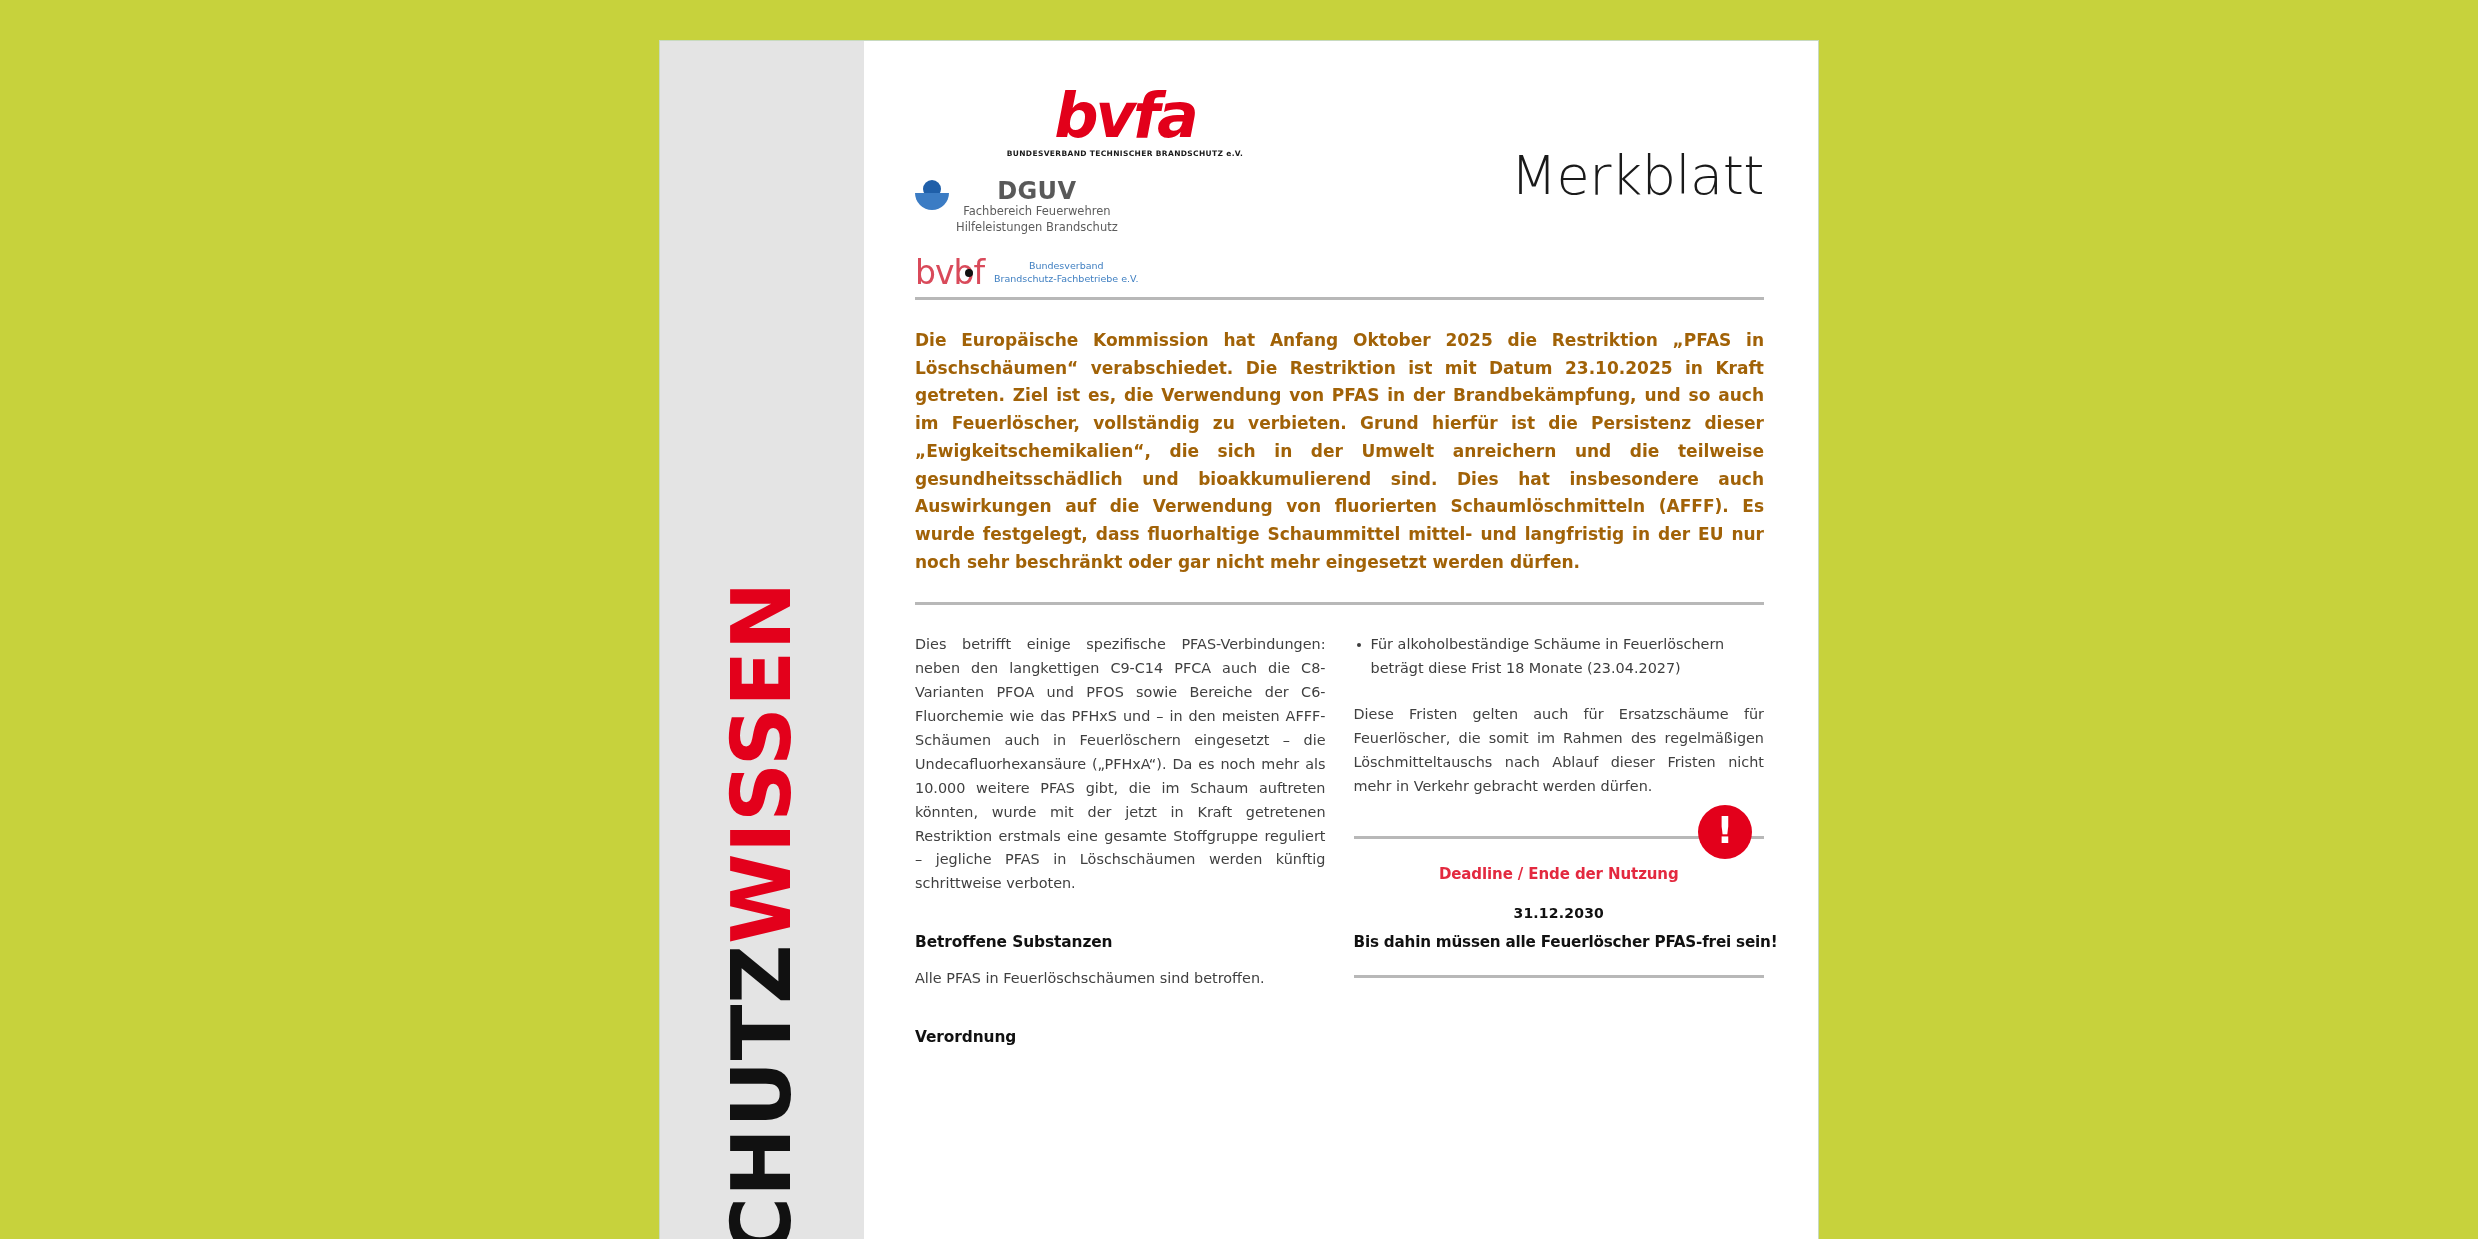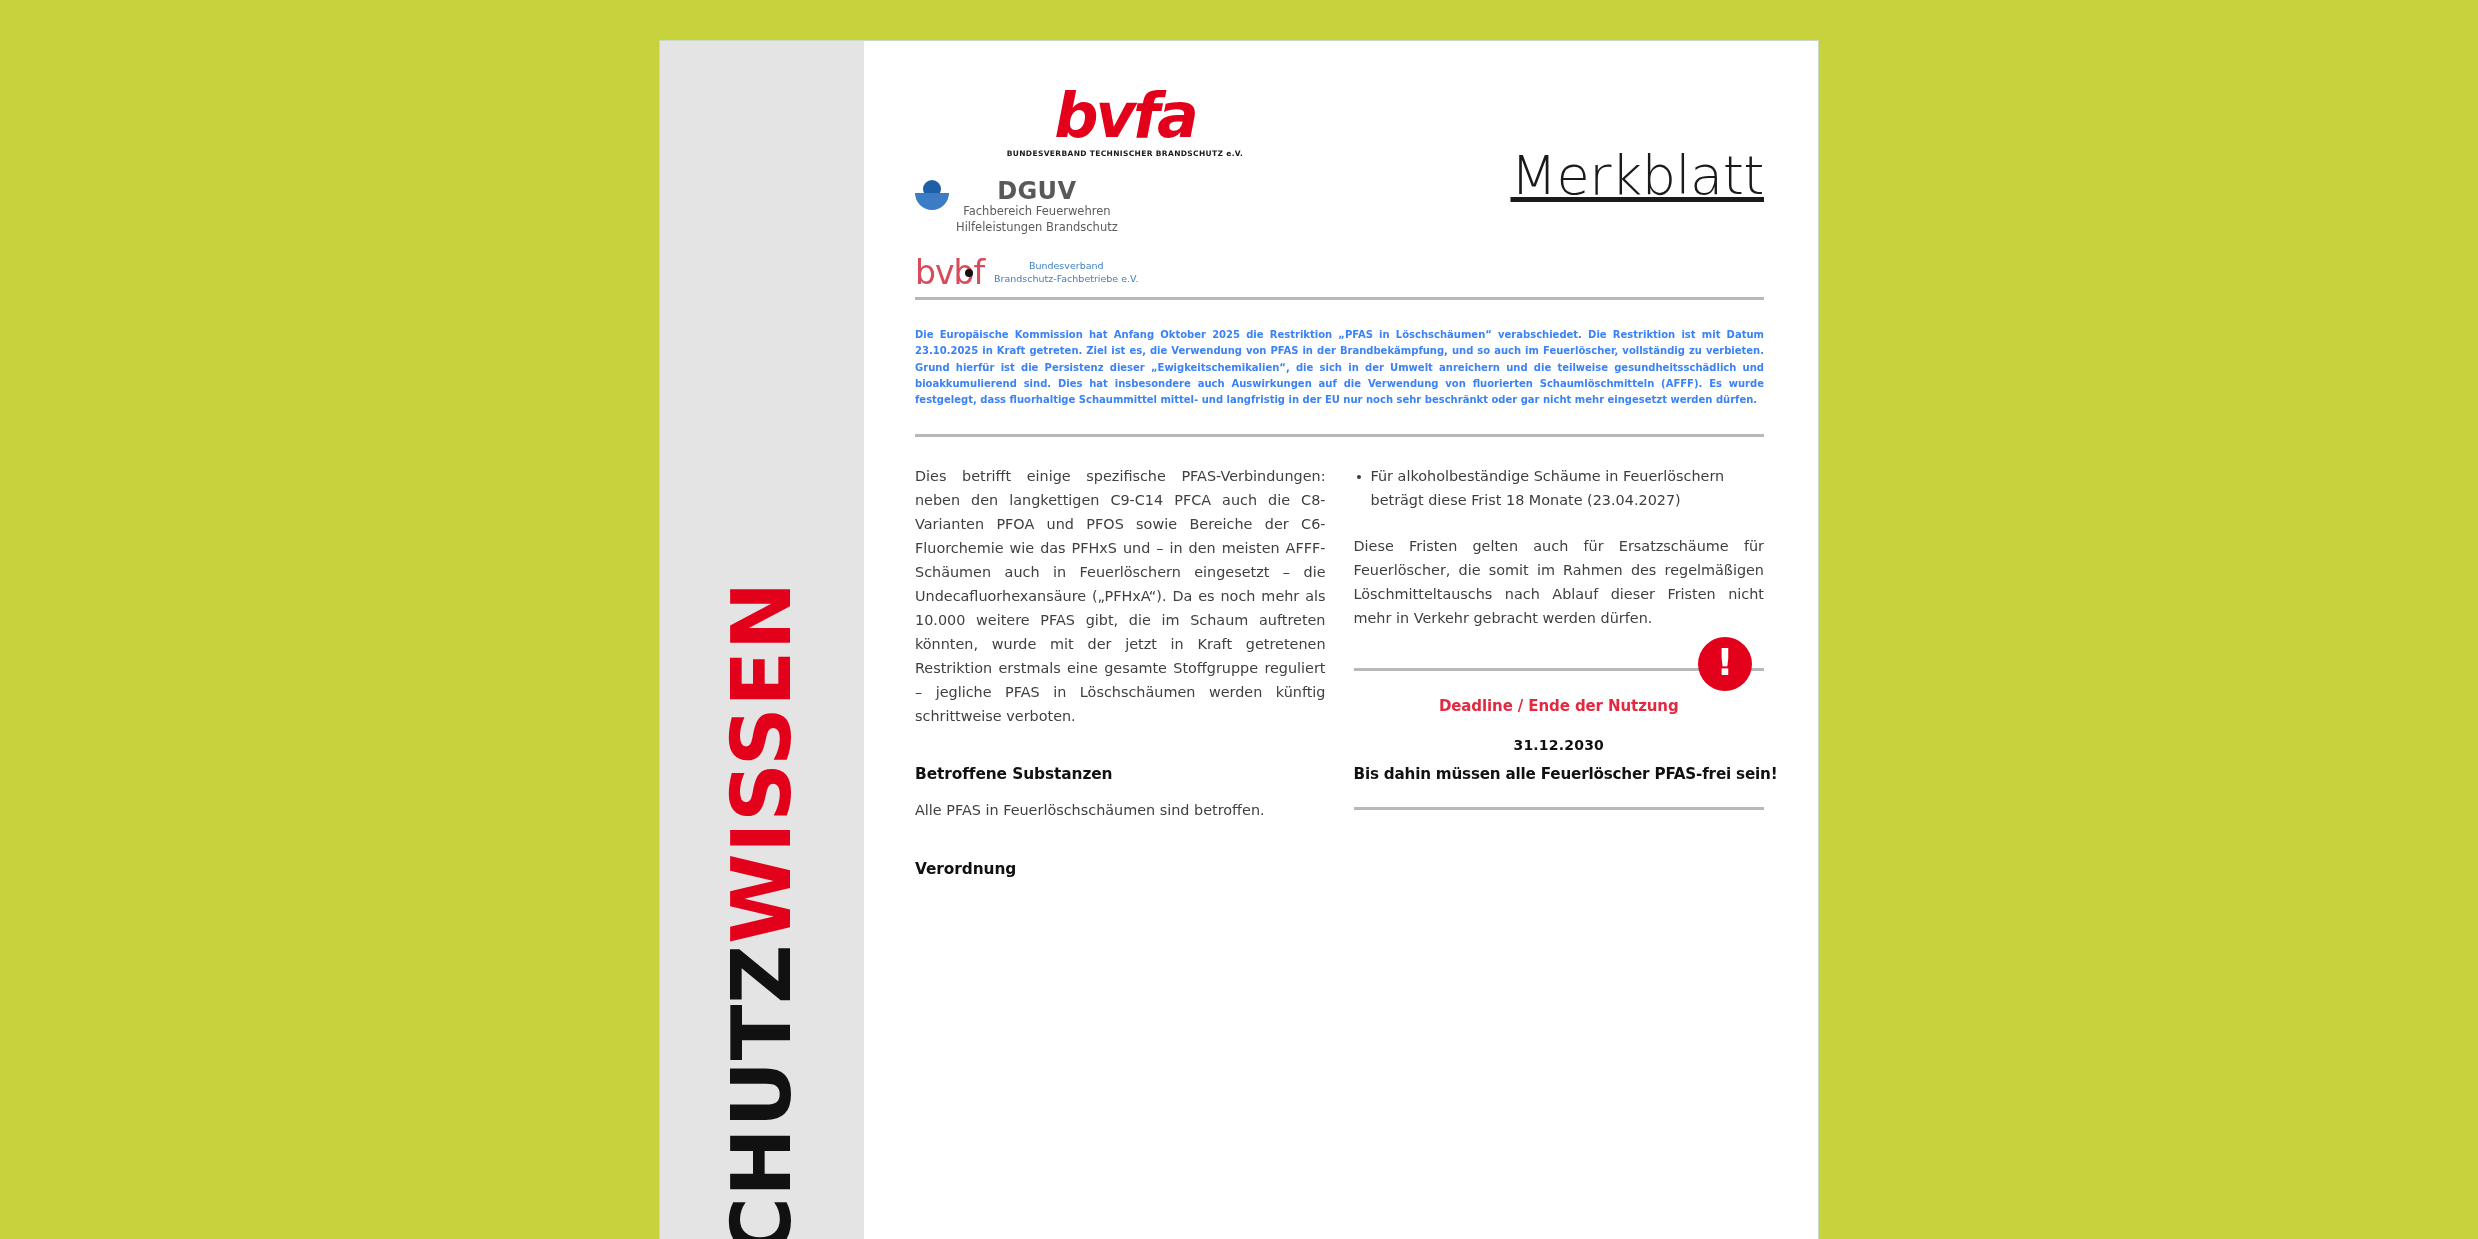--- a/index.html
+++ b/index.html
@@ -180,21 +180,20 @@
     position: absolute;
     right: 0;
     top: 72px;
     font-family: "DejaVu Sans", sans-serif;
     font-weight: 300;
     font-size: 54px;
     line-height: 1;
     color: #1a1a1a;
     letter-spacing: -0.5px;
     white-space: nowrap;
-    text-decoration: underline;
   }
 
   
   #doc-title {
     margin-top: 22px;
     font-family: "DejaVu Sans", sans-serif;
     font-weight: 700;
     font-size: 26px;
     line-height: 1.2;
     color: #111111;
@@ -208,23 +207,23 @@
     margin: 0;
   }
   #rule-top    { margin-top: 30px; }
   #rule-mid    { margin-top: 26px; }
 
   
   #lead {
     margin-top: 27px;
     font-family: "DejaVu Sans", sans-serif;
     font-weight: 700;
-    font-size: 10px;
+    font-size: 17px;
     line-height: 1.63;
-    color: #3b82f6;
+    color: #a16207;
     text-align: justify;
     hyphens: auto;
   }
 
   
   #cols {
     margin-top: 28px;
     display: flex;
     gap: 28px;
   }

